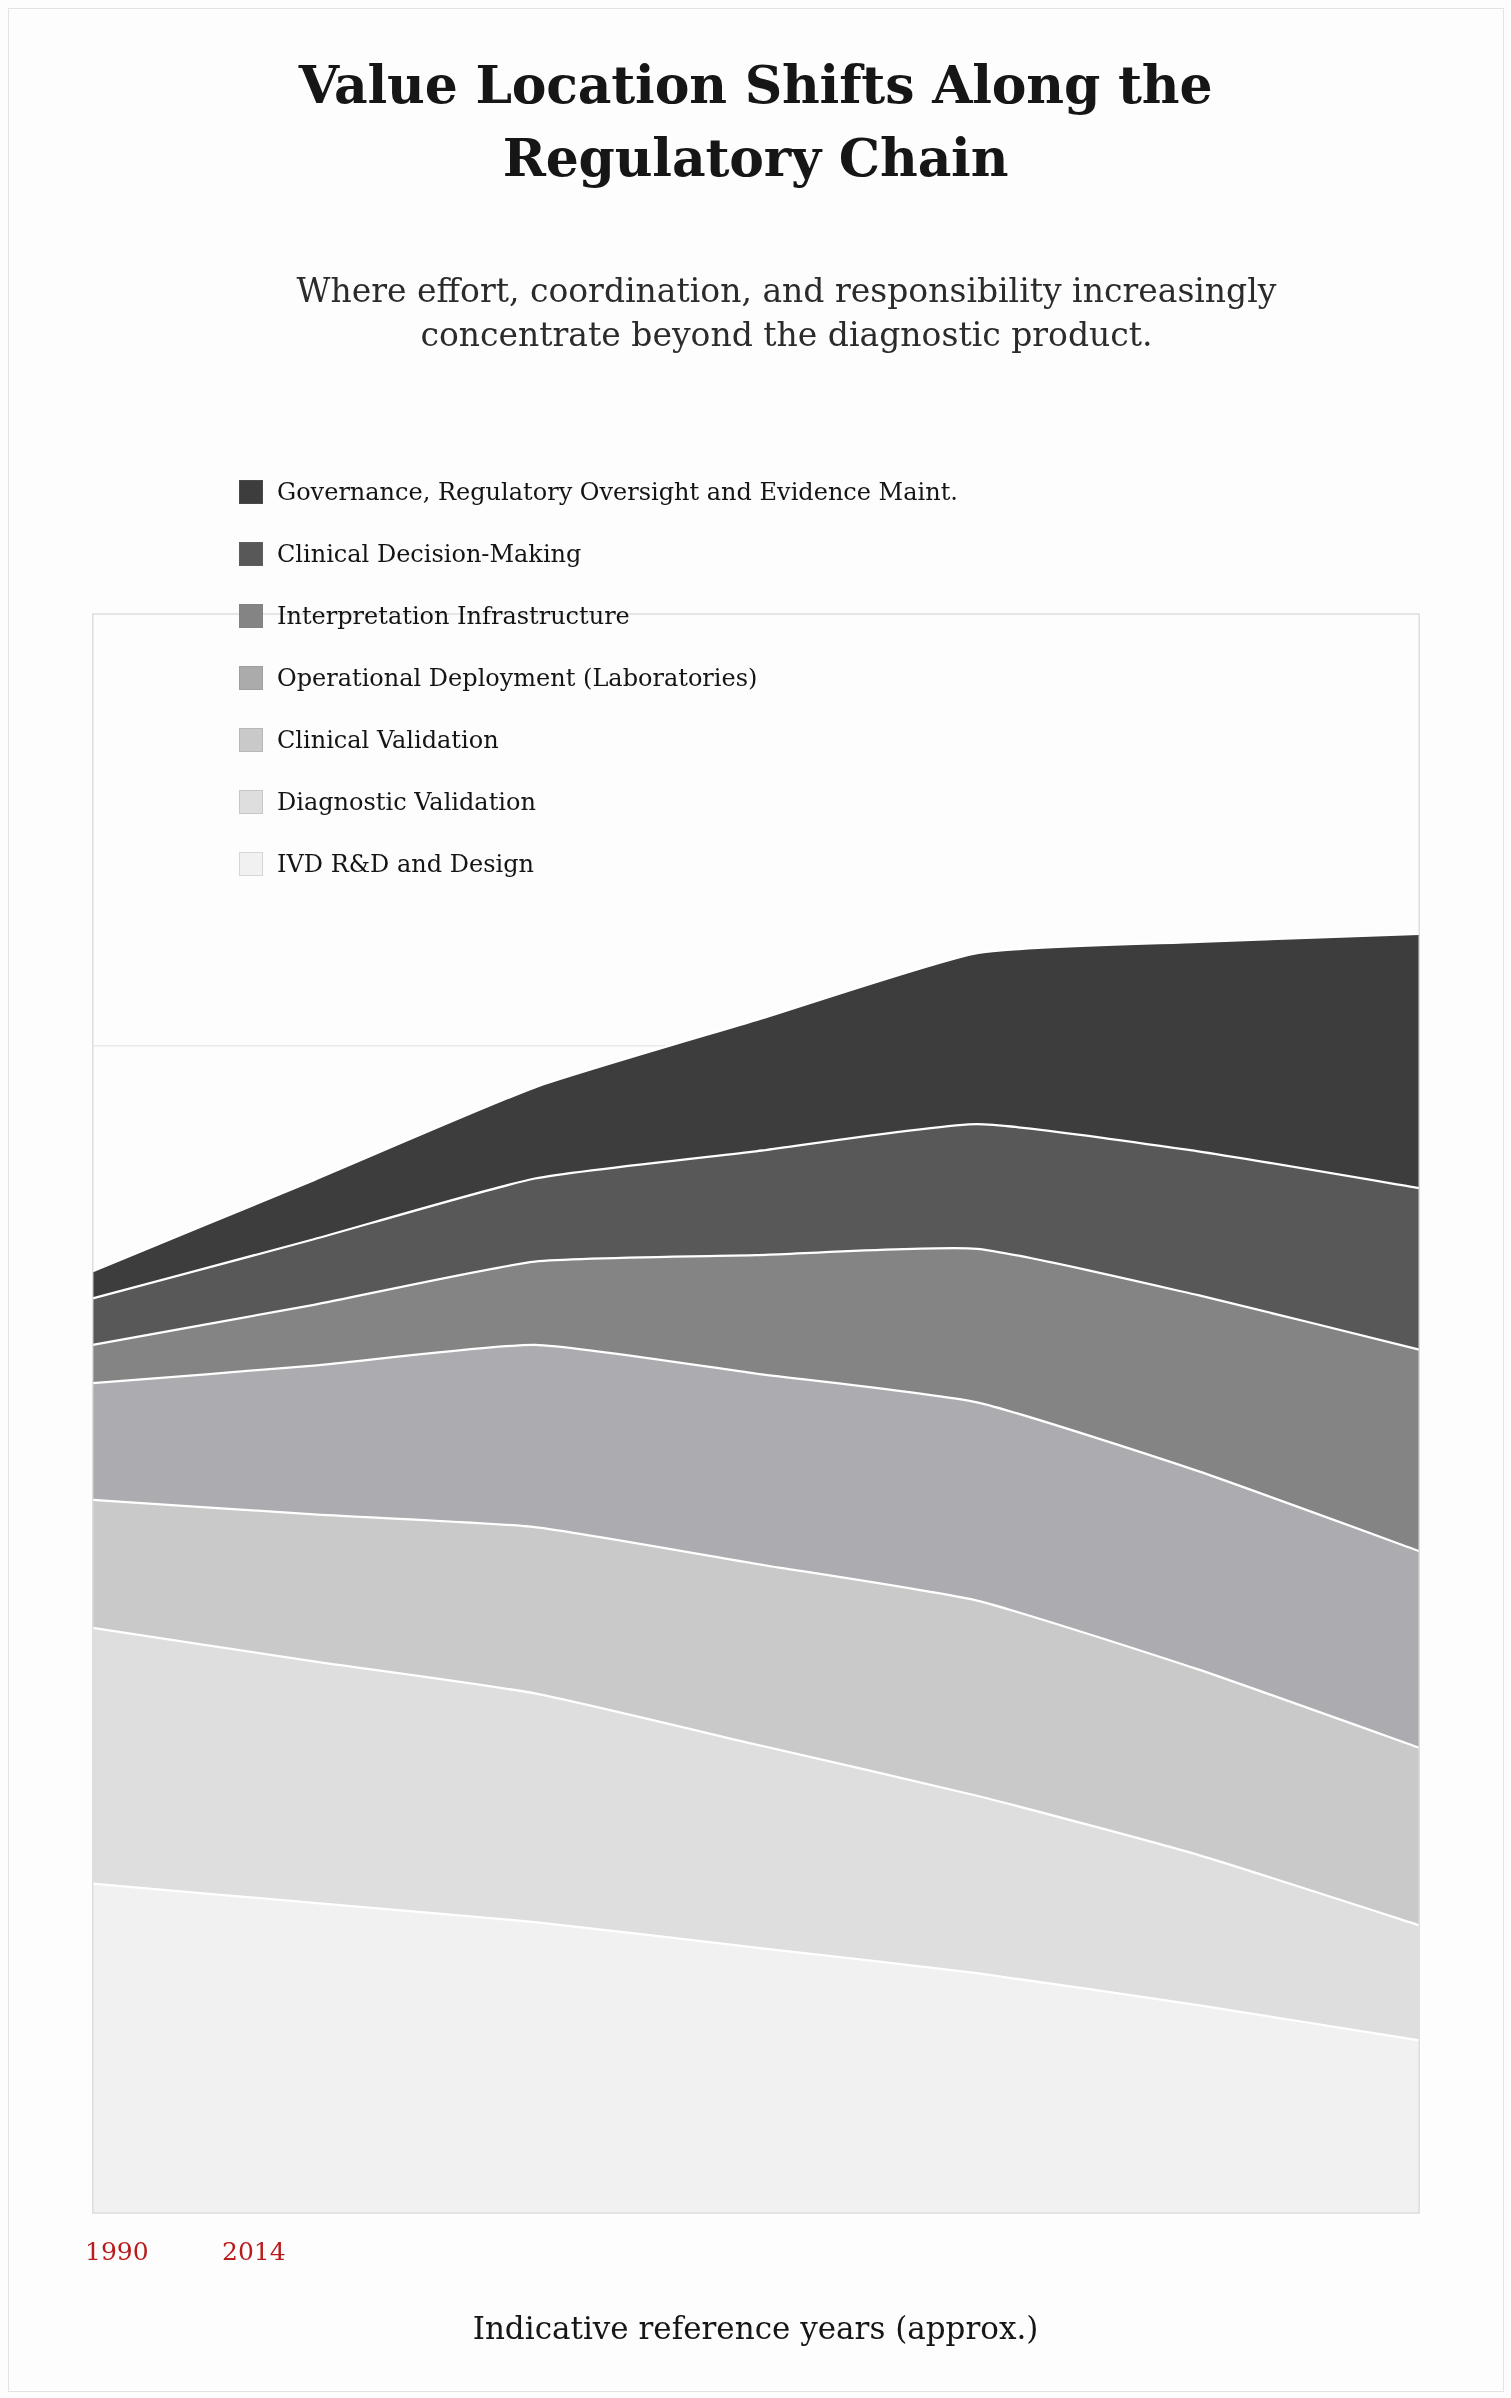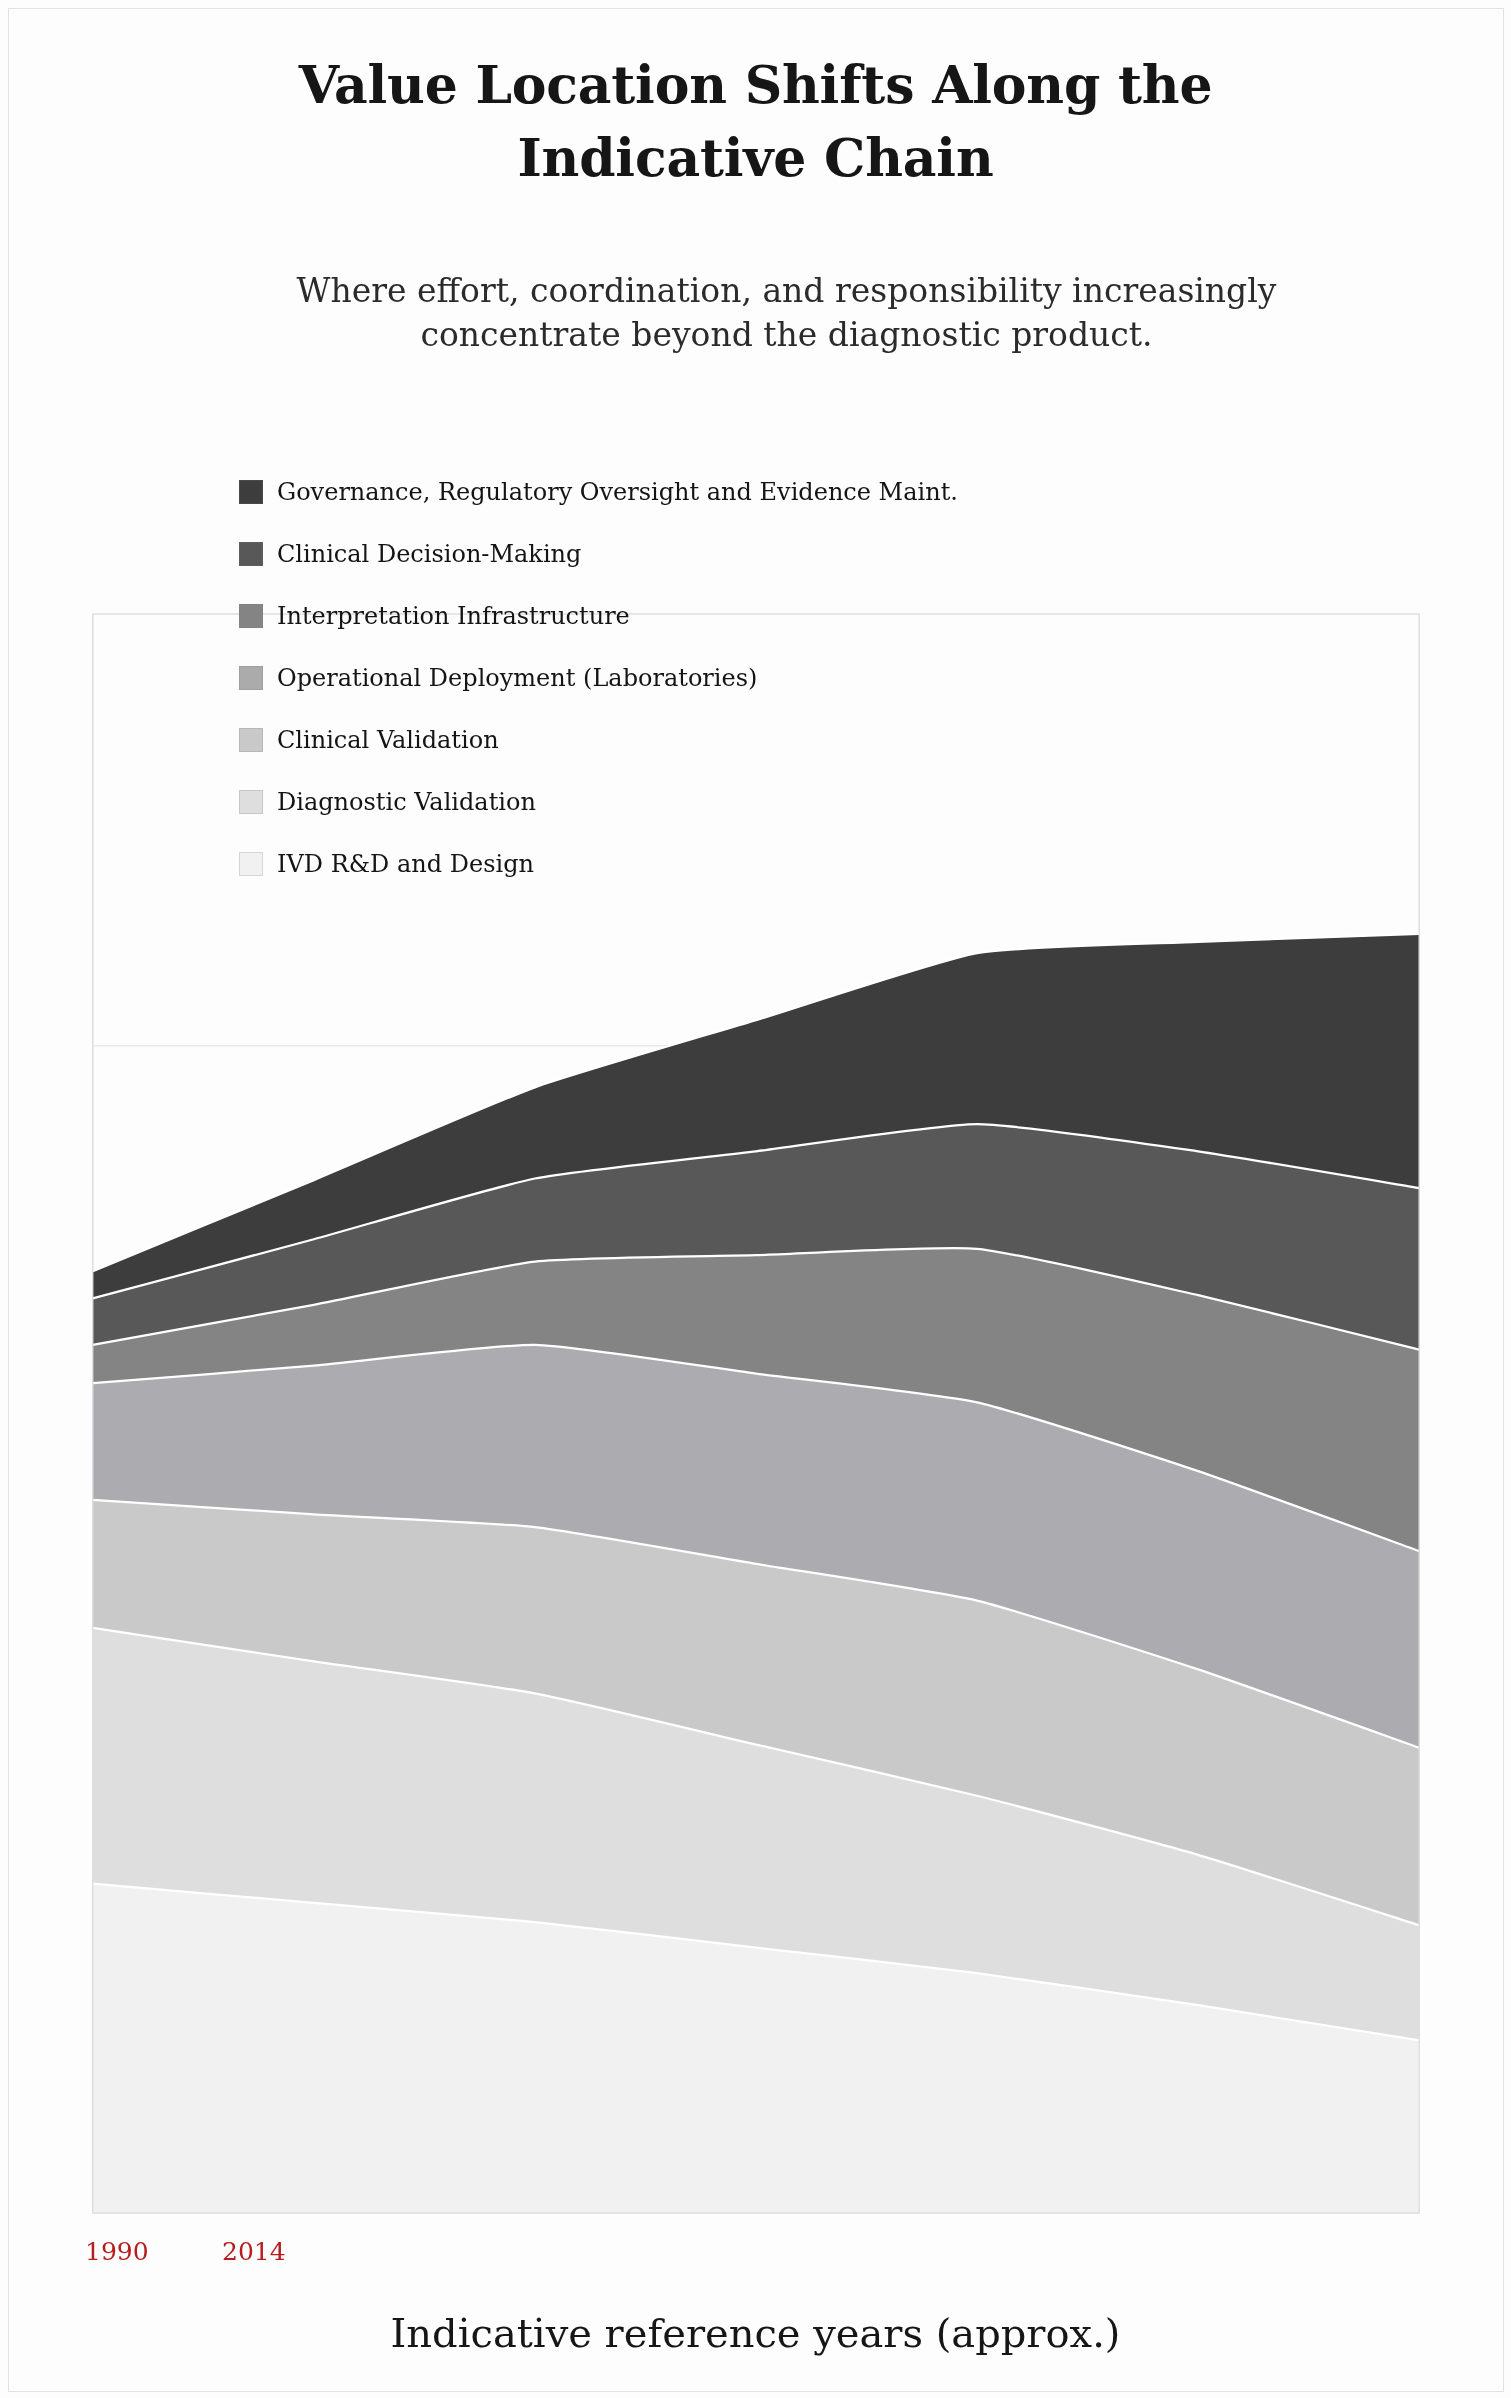--- a/index.html
+++ b/index.html
@@ -130,33 +130,33 @@
     color: #b91c1c;
     white-space: nowrap;
   }
   .xaxis-title {
     position: absolute;
     left: 0;
     top: 2310px;
     width: 1511px;
     text-align: center;
     font-family: "DejaVu Serif", "Liberation Serif", serif;
-    font-size: 40px;
+    font-size: 31px;
     color: #161616;
   }
 </style>
 </head>
 <body>
 
 <div class="figure">
   <div class="fig-border"></div>
 
   <div class="title-block">
     <div class="chart-title">Value Location Shifts Along the</div>
-    <div class="chart-title">Indicative Chain</div>
+    <div class="chart-title">Regulatory Chain</div>
   </div>
 
   <div class="chart-subtitle">
     <div class="sub-inner">Where effort, coordination, and responsibility increasingly</div>
     <div class="sub-inner">concentrate beyond the diagnostic product.</div>
   </div>
 
   <div class="plot-wrap">
     <svg class="plot" width="1511" height="2399" viewBox="0 0 1613 2560">
       <g id="gridlines">

